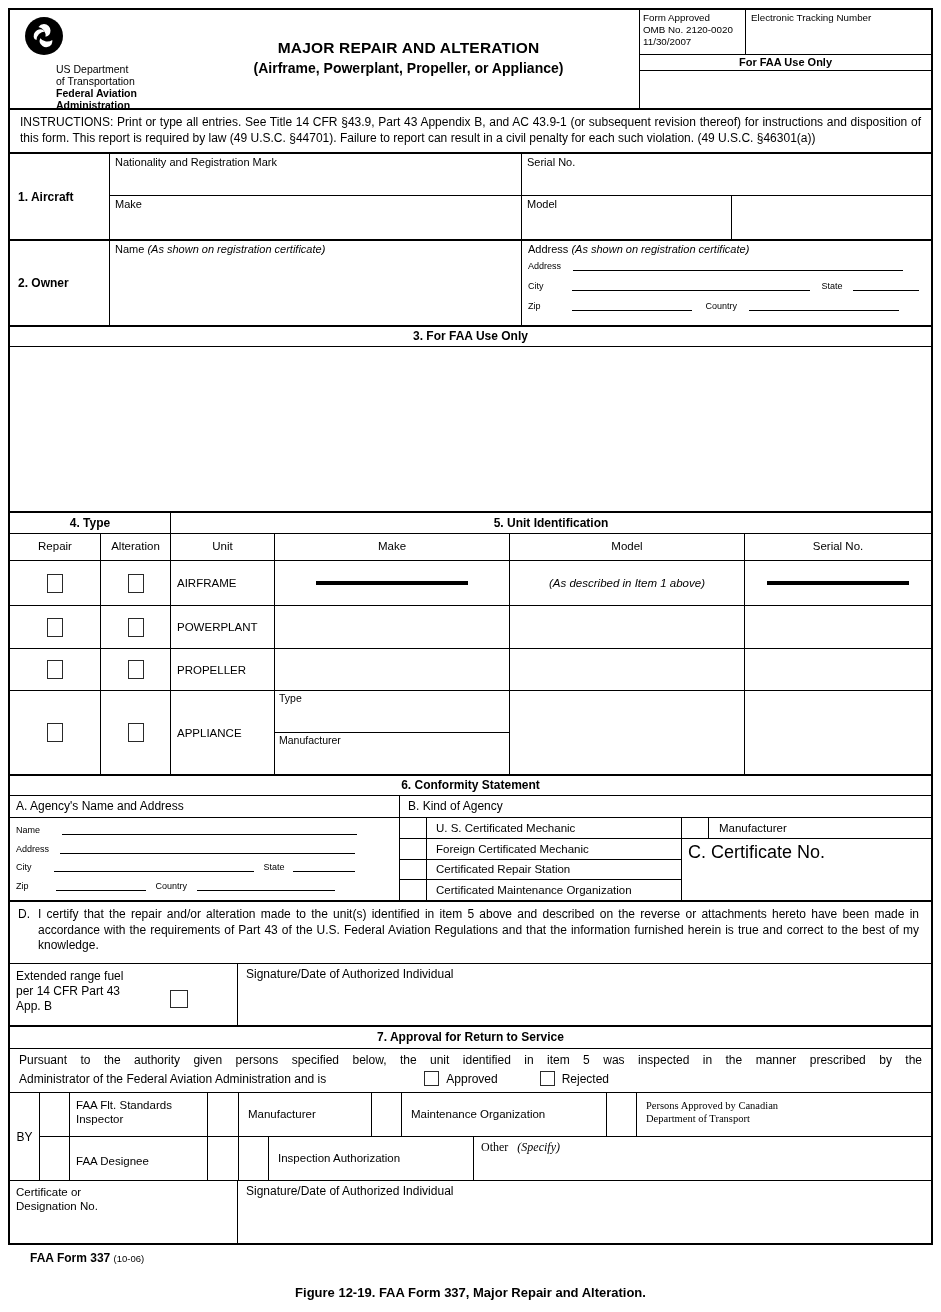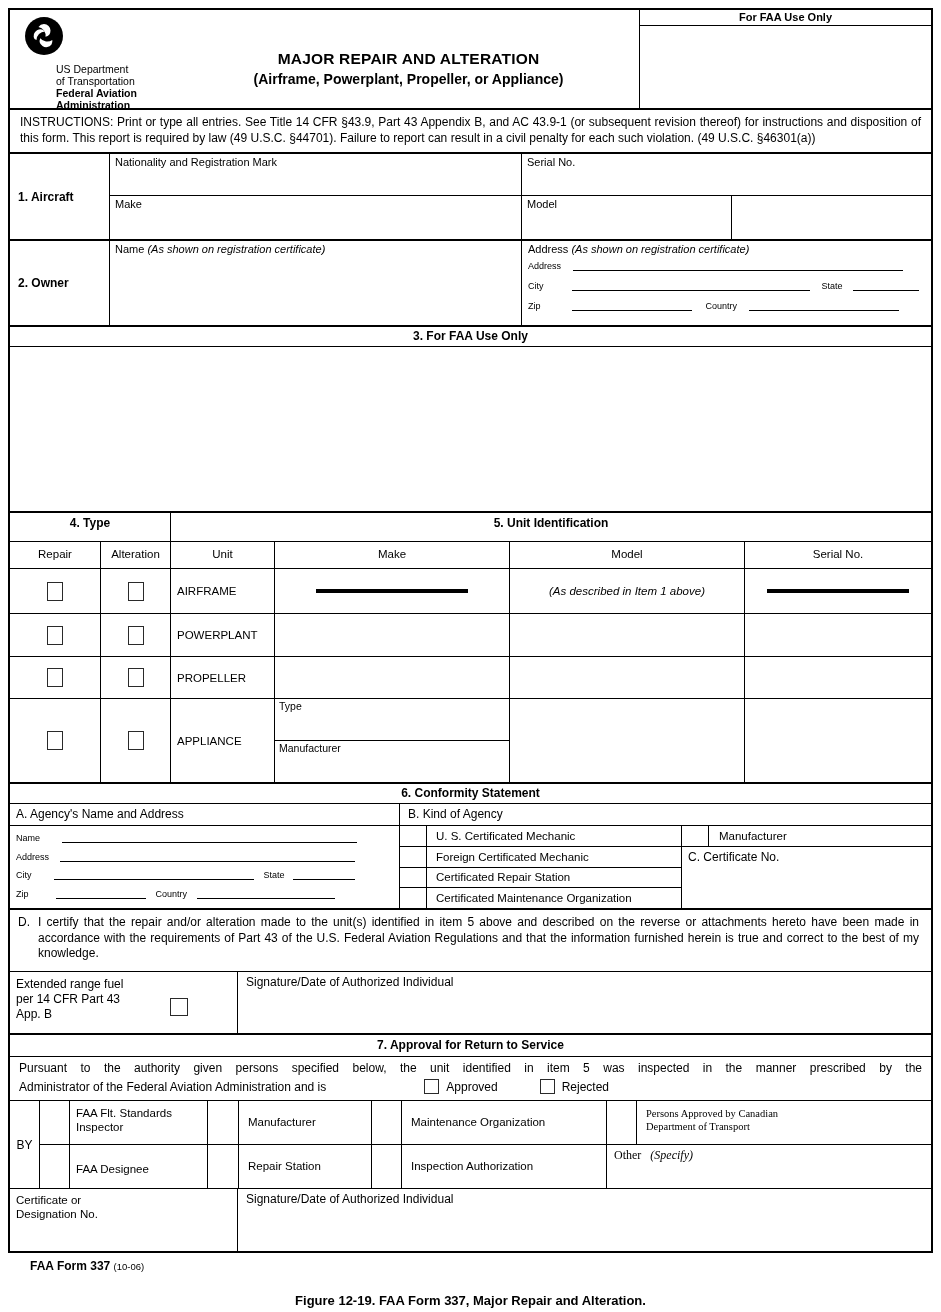--- a/index.html
+++ b/index.html
@@ -11,21 +11,21 @@
   .form { position: relative; width: 925px; margin: 8px 0 0 8px; border: 2.5px solid #000; background: #fff; }
   .row { display: flex; }
   .bb2 { border-bottom: 2.5px solid #000; }
 
   
   .hdr { height: 100px; }
   .hdr-left { width: 168px; padding: 6px 0 0 14px; }
   .logo { width: 40px; height: 40px; margin-bottom: 3px; }
   .dot-line { font-size: 10.5px; line-height: 12px; margin-left: 32px; }
   .dot-bold { font-weight: bold; }
-  .hdr-title { flex: 1; text-align: center; padding-top: 40px; }
+  .hdr-title { flex: 1; text-align: center; padding-top: 29px; }
   .title1 { font-size: 15.5px; font-weight: bold; letter-spacing: .2px; }
   .title2 { font-size: 14px; font-weight: bold; margin-top: 3px; }
   .hdr-right { width: 292px; border-left: 1.5px solid #000; display: flex; flex-direction: column; }
   .hdr-right-r1 { display: flex; height: 45px; border-bottom: 1.5px solid #000; }
   .fa-cell { width: 106px; border-right: 1.5px solid #000; padding: 2px 3px; font-size: 9.8px; line-height: 12px; }
   .etn-cell { flex: 1; padding: 2px 5px; font-size: 9.8px; }
   .faa-bar { height: 16px; border-bottom: 1.5px solid #000; font-size: 11px; font-weight: bold; text-align: center; line-height: 15px; }
   .hdr-empty { flex: 1; }
 
   
@@ -50,21 +50,21 @@
   .it { font-style: italic; }
   .sub-row { display: flex; align-items: flex-end; margin-top: 9px; font-size: 9px; }
   .sub-row .lab { flex: none; }
   .fline { border-bottom: 1px solid #000; height: 11px; flex: none; }
 
   
   .sec-bar { height: 20px; font-size: 12px; font-weight: bold; text-align: center; line-height: 19px; border-bottom: 1.5px solid #000; }
   .faa-box { height: 166px; }
 
   
-  .ut-hdr { display: flex; height: 29px; border-bottom: 1.5px solid #000; font-weight: bold; font-size: 12px; }
+  .ut-hdr { display: flex; height: 21px; border-bottom: 1.5px solid #000; font-weight: bold; font-size: 12px; }
   .ut-type { width: 161px; border-right: 1.5px solid #000; text-align: center; line-height: 20px; }
   .ut-uid { flex: 1; text-align: center; line-height: 20px; }
   .ut-cols { display: flex; height: 27px; border-bottom: 1.5px solid #000; font-size: 11.5px; text-align: center; }
   .ut-cols > div { padding-top: 6px; }
   .c-repair { width: 91px; border-right: 1px solid #000; }
   .c-alter { width: 70px; border-right: 1px solid #000; }
   .c-unit { width: 104px; border-right: 1px solid #000; }
   .c-make { width: 235px; border-right: 1px solid #000; }
   .c-model { width: 235px; border-right: 1px solid #000; }
   .c-serial { flex: 1; }
@@ -88,21 +88,21 @@
   .conf-left .sub-row { margin-top: 7.5px; }
   .kinds { width: 282px; border-right: 1.5px solid #000; display: flex; flex-direction: column; }
   .kind-row { display: flex; flex: 1; border-bottom: 1px solid #000; }
   .kind-row:last-child { border-bottom: none; }
   .kind-cb { width: 27px; border-right: 1px solid #000; }
   .kind-lab { flex: 1; font-size: 11.5px; display: flex; align-items: center; padding-left: 9px; }
   .conf-right { flex: 1; display: flex; flex-direction: column; }
   .cr-r1 { display: flex; height: 21px; border-bottom: 1px solid #000; }
   .cr-cb { width: 27px; border-right: 1px solid #000; }
   .cr-manu { flex: 1; font-size: 11.5px; padding: 4px 0 0 10px; }
-  .cr-cert { height: 21px; font-size: 12px; padding: 3px 0 0 6px; }
+  .cr-cert { height: 21px; font-size: 18px; padding: 3px 0 0 6px; }
   .cr-empty { flex: 1; }
   .d-row { display: flex; border-bottom: 1.5px solid #000; padding: 5px 8px 4px 8px; min-height: 62px; }
   .d-prefix { font-size: 12px; margin-right: 8px; }
   .d-text { font-size: 12px; line-height: 15.5px; text-align: justify; flex: 1; padding-right: 4px; }
   .ext-row { display: flex; height: 63px; border-bottom: 2.5px solid #000; }
   .ext-left { width: 228px; border-right: 1.5px solid #000; padding: 5px 0 0 6px; font-size: 12px; line-height: 15px; position: relative; }
   .ext-cb { position: absolute; left: 160px; top: 26px; width: 18px; height: 18px; border: 1.8px solid #2a2a2a; }
   .sig-cell { flex: 1; font-size: 12px; padding: 3px 0 0 8px; }
 
   
@@ -152,20 +152,28 @@
       <div class="dot-line">US Department</div>
       <div class="dot-line">of Transportation</div>
       <div class="dot-line dot-bold">Federal Aviation</div>
       <div class="dot-line dot-bold">Administration</div>
     </div>
     <div class="hdr-title">
       <div class="title1">MAJOR REPAIR AND ALTERATION</div>
       <div class="title2">(Airframe, Powerplant, Propeller, or Appliance)</div>
     </div>
     <div class="hdr-right">
+      <div class="hdr-right-r1">
+        <div class="fa-cell">
+          <div>Form Approved</div>
+          <div>OMB No. 2120-0020</div>
+          <div>11/30/2007</div>
+        </div>
+        <div class="etn-cell">Electronic Tracking Number</div>
+      </div>
       <div class="faa-bar">For FAA Use Only</div>
       <div class="hdr-empty"></div>
     </div>
   </div>
 
   <div class="instr bb2">INSTRUCTIONS: Print or type all entries. See Title 14 CFR §43.9, Part 43 Appendix B, and AC 43.9-1 (or subsequent revision thereof) for instructions and disposition of this form. This report is required by law (49 U.S.C. §44701). Failure to report can result in a civil penalty for each such violation. (49 U.S.C. §46301(a))</div>
 
   <div class="row bb2" style="height:87px;">
     <div class="sec-label">1. Aircraft</div>
     <div class="aircraft-right">
@@ -380,21 +388,20 @@
           <div class="canada-lab">
             <div>Persons Approved by Canadian</div>
             <div>Department of Transport</div>
           </div>
         </div>
       </div>
       <div class="by-row">
         <div class="by-cb"></div>
         <div class="by-lab1" style="display:flex;align-items:center;">FAA Designee</div>
         <div class="by-cb2"></div>
-        <div class="by-lab2">Repair Station</div>
         <div class="by-cb"></div>
         <div class="by-lab3">Inspection Authorization</div>
         <div class="by-right" style="border-top:1px solid #000;margin-top:-1px;">
           <div class="other-cell">
             <span>Other</span>
             <span class="it" style="margin-left:6px;">(Specify)</span>
           </div>
         </div>
       </div>
     </div>

